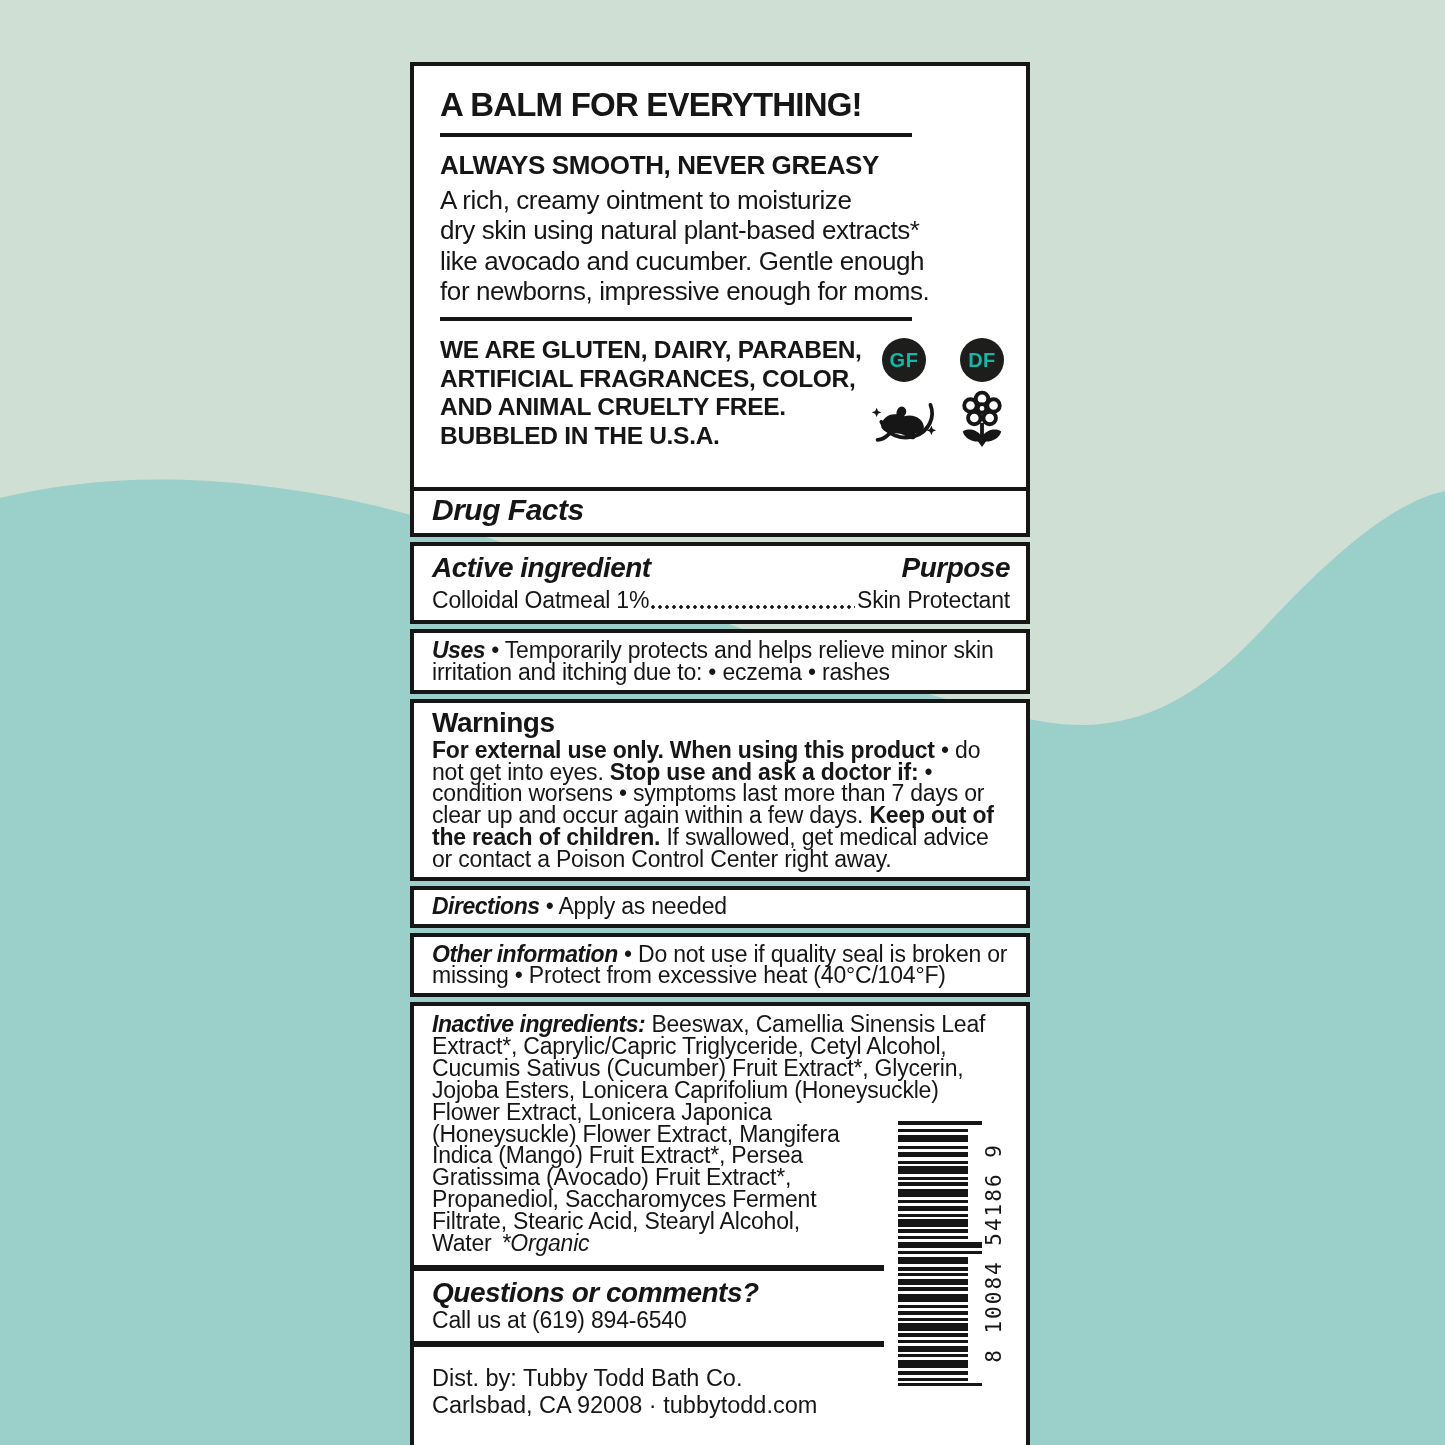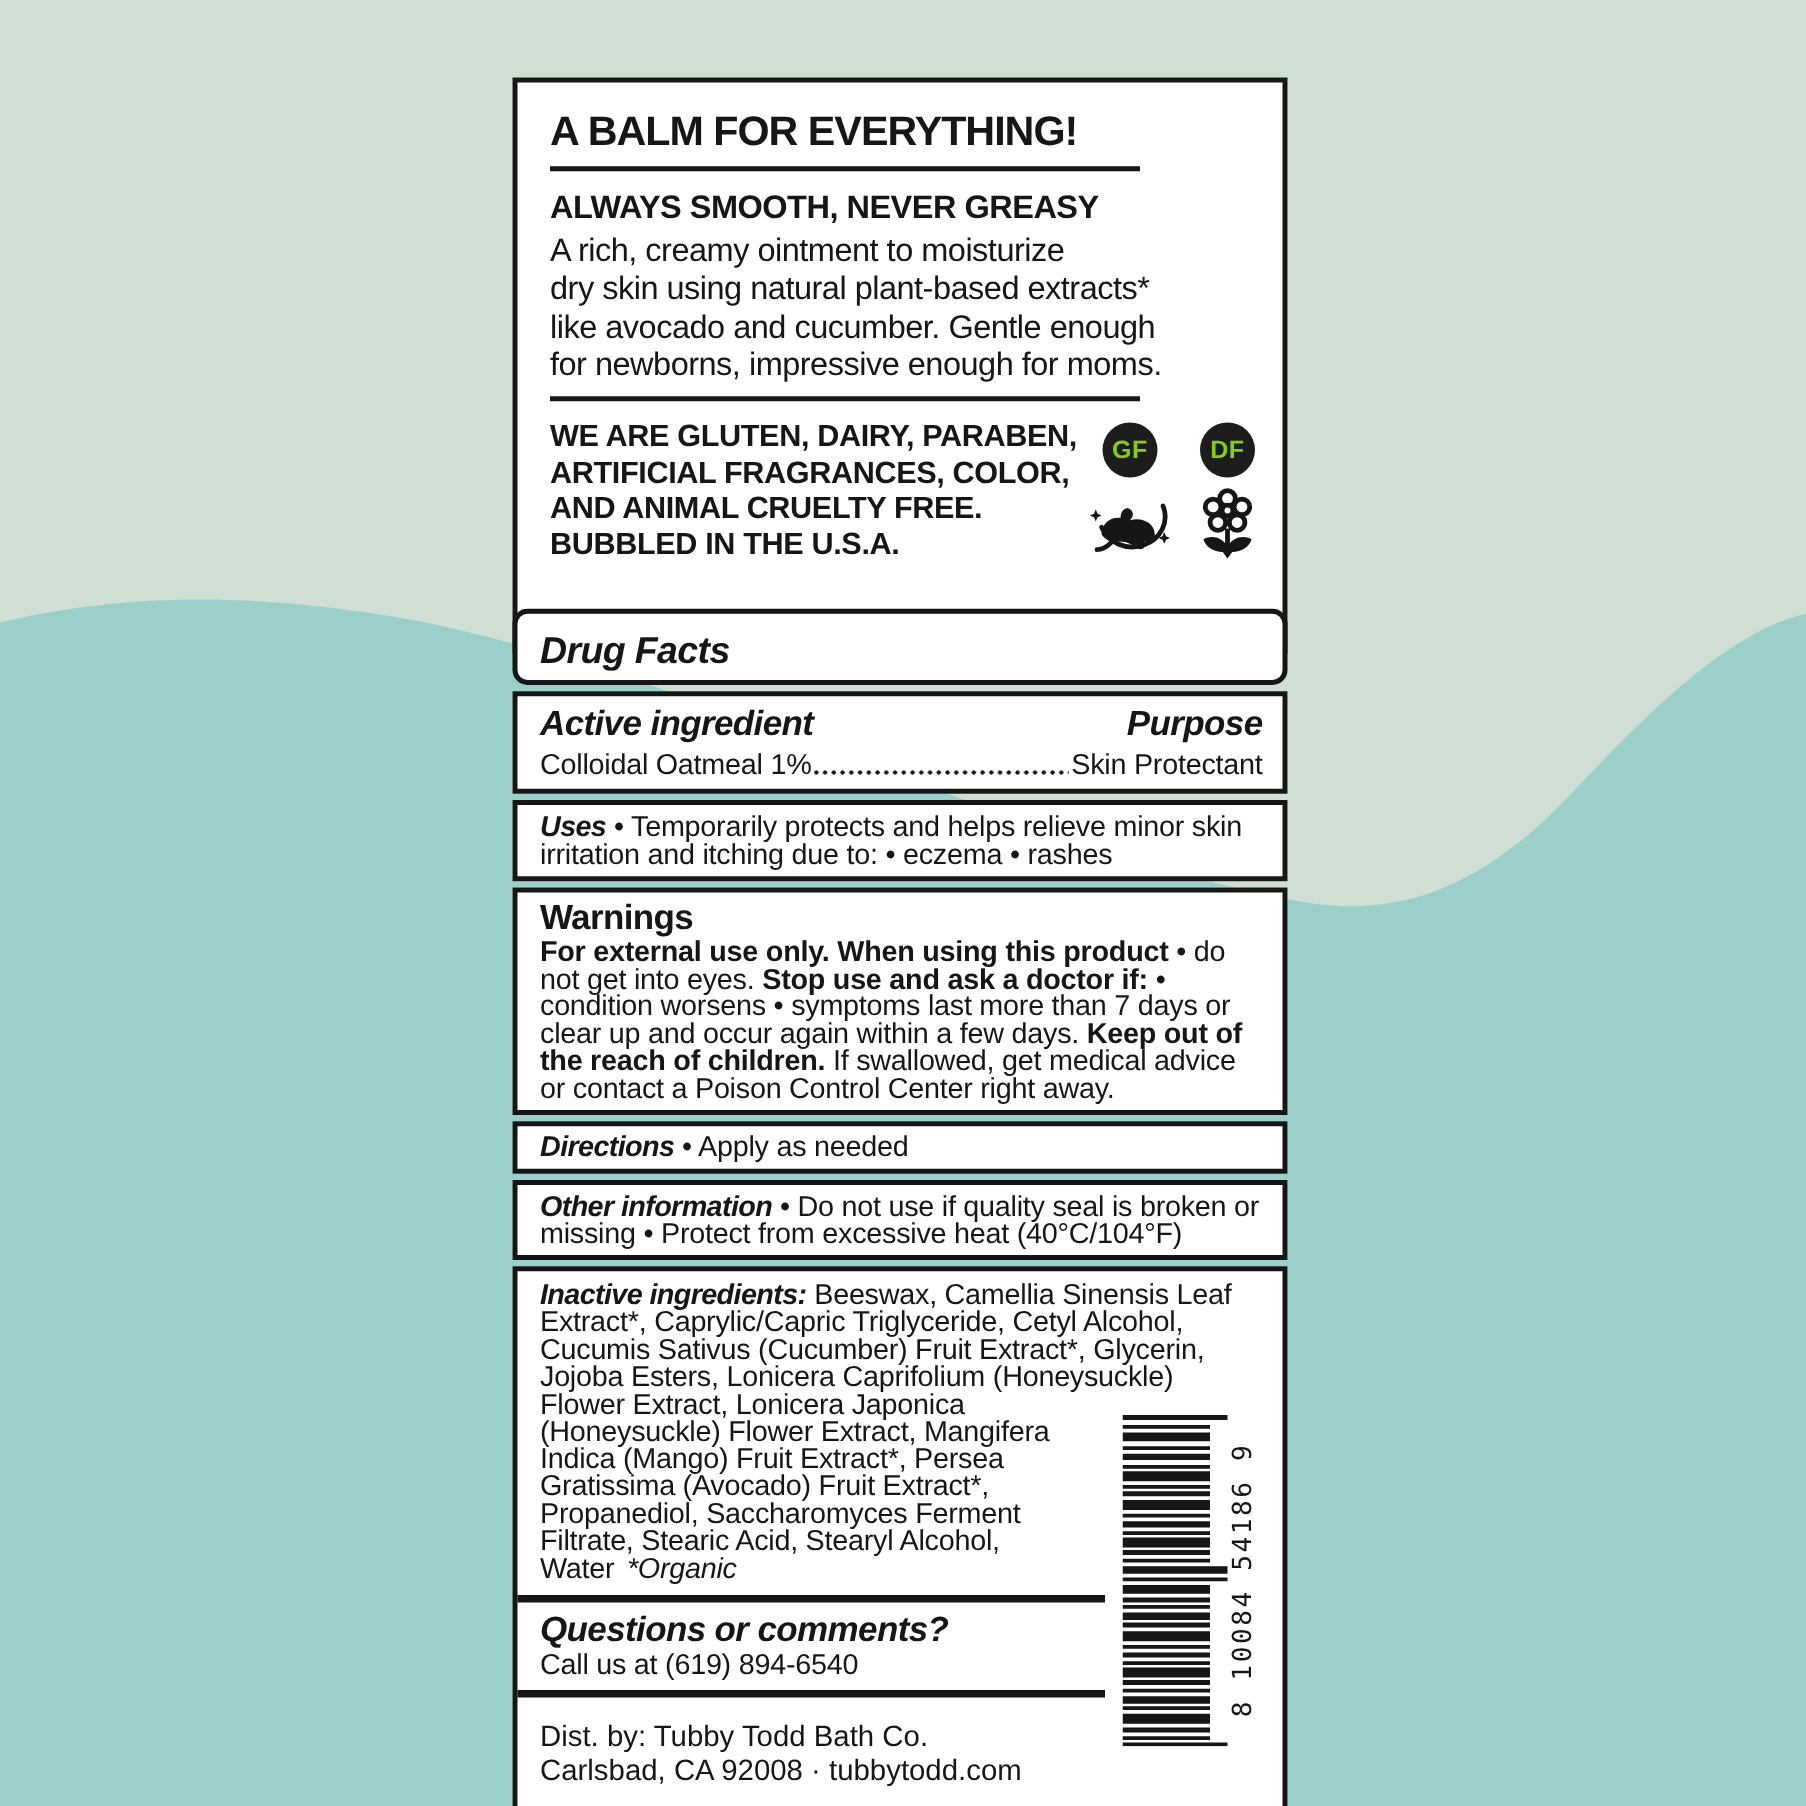--- a/index.html
+++ b/index.html
@@ -21,33 +21,33 @@
   .tb-sub { font-size:26px; font-weight:700; letter-spacing:-0.4px; margin:13px 0 0; }
   .tb-desc { font-size:26px; letter-spacing:-0.4px; margin:4px 0 0; line-height:1.17; white-space:pre-line; }
   .rule2 { margin-top:10px; }
   .tb-claims { font-size:24.5px; font-weight:700; letter-spacing:-0.3px; margin:15px 0 0; line-height:1.18; white-space:pre-line; max-width:430px; }
   .icons {
     position:absolute; top:272px; right:20px;
     display:grid; grid-template-columns:48px 48px; column-gap:30px; row-gap:8px;
     justify-items:center; align-items:center;
   }
   .badge {
-    width:44px; height:44px; border-radius:50%; background:#1d1d1b; color:#84cc16;
+    width:44px; height:44px; border-radius:50%; background:#1d1d1b; color:#14b8a6;
     font-weight:700; font-size:20px; display:flex; align-items:center; justify-content:center;
     letter-spacing:0.5px;
   }
 
   
   .df { position:absolute; left:410px; top:487px; width:620px; }
   .dfbox {
     background:#ffffff; border:4px solid #161616; box-sizing:border-box;
     margin-bottom:5px; padding:4px 16px 6px 18px;
   }
   .bi { font-weight:700; font-style:italic; }
-  .df-title-box { min-height:44px; padding-top:13px;border-radius:12px; }
+  .df-title-box { min-height:44px; padding-top:2px; }
   .df-title { font-size:30px; letter-spacing:-0.5px; }
   .active-box { min-height:68px; }
   .active-row { display:flex; justify-content:space-between; font-size:28px; letter-spacing:-0.5px; margin-top:2px;gap:34px; }
   .leader-row { display:flex; align-items:flex-end; font-size:23px; letter-spacing:-0.2px; margin-top:3px; }
   .leader-row .txt { white-space:nowrap; }
   .dots {
     flex:1 1 auto; height:4px; margin:0 2px 5px;
     background:radial-gradient(circle at 2px 2px, #161616 1.5px, rgba(0,0,0,0) 1.9px);
     background-size:7px 4px; background-repeat:repeat-x;
   }

